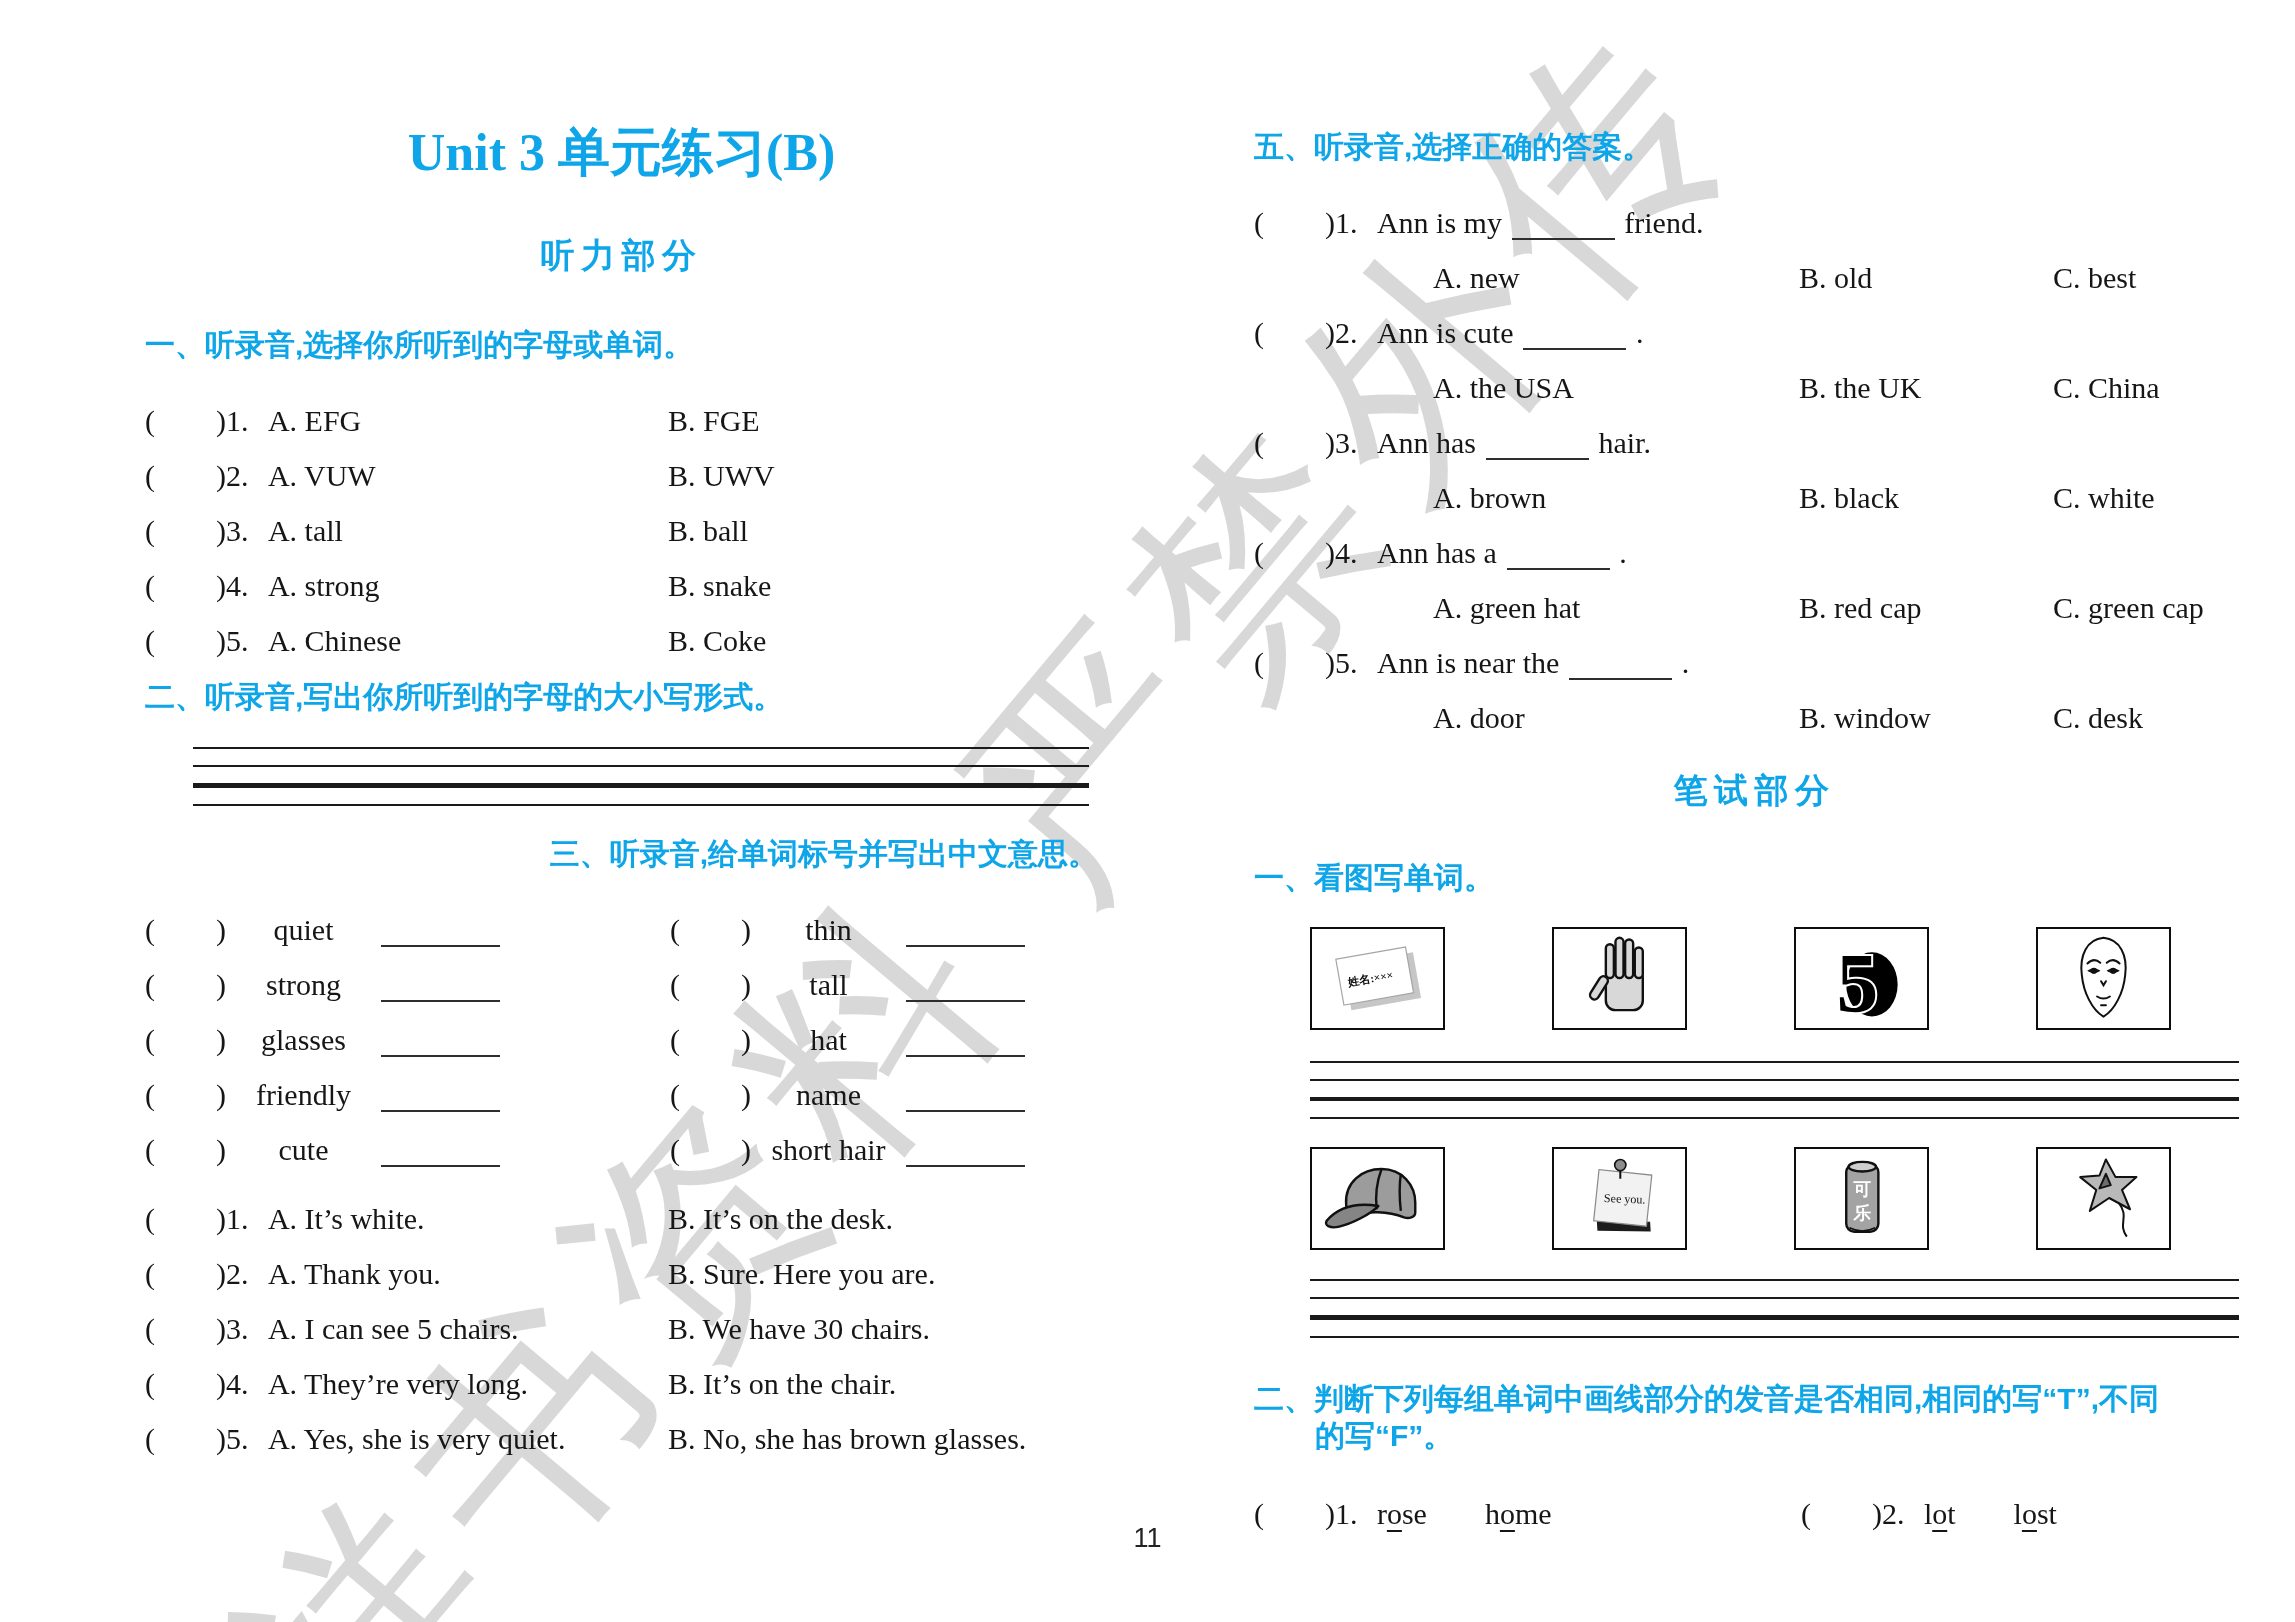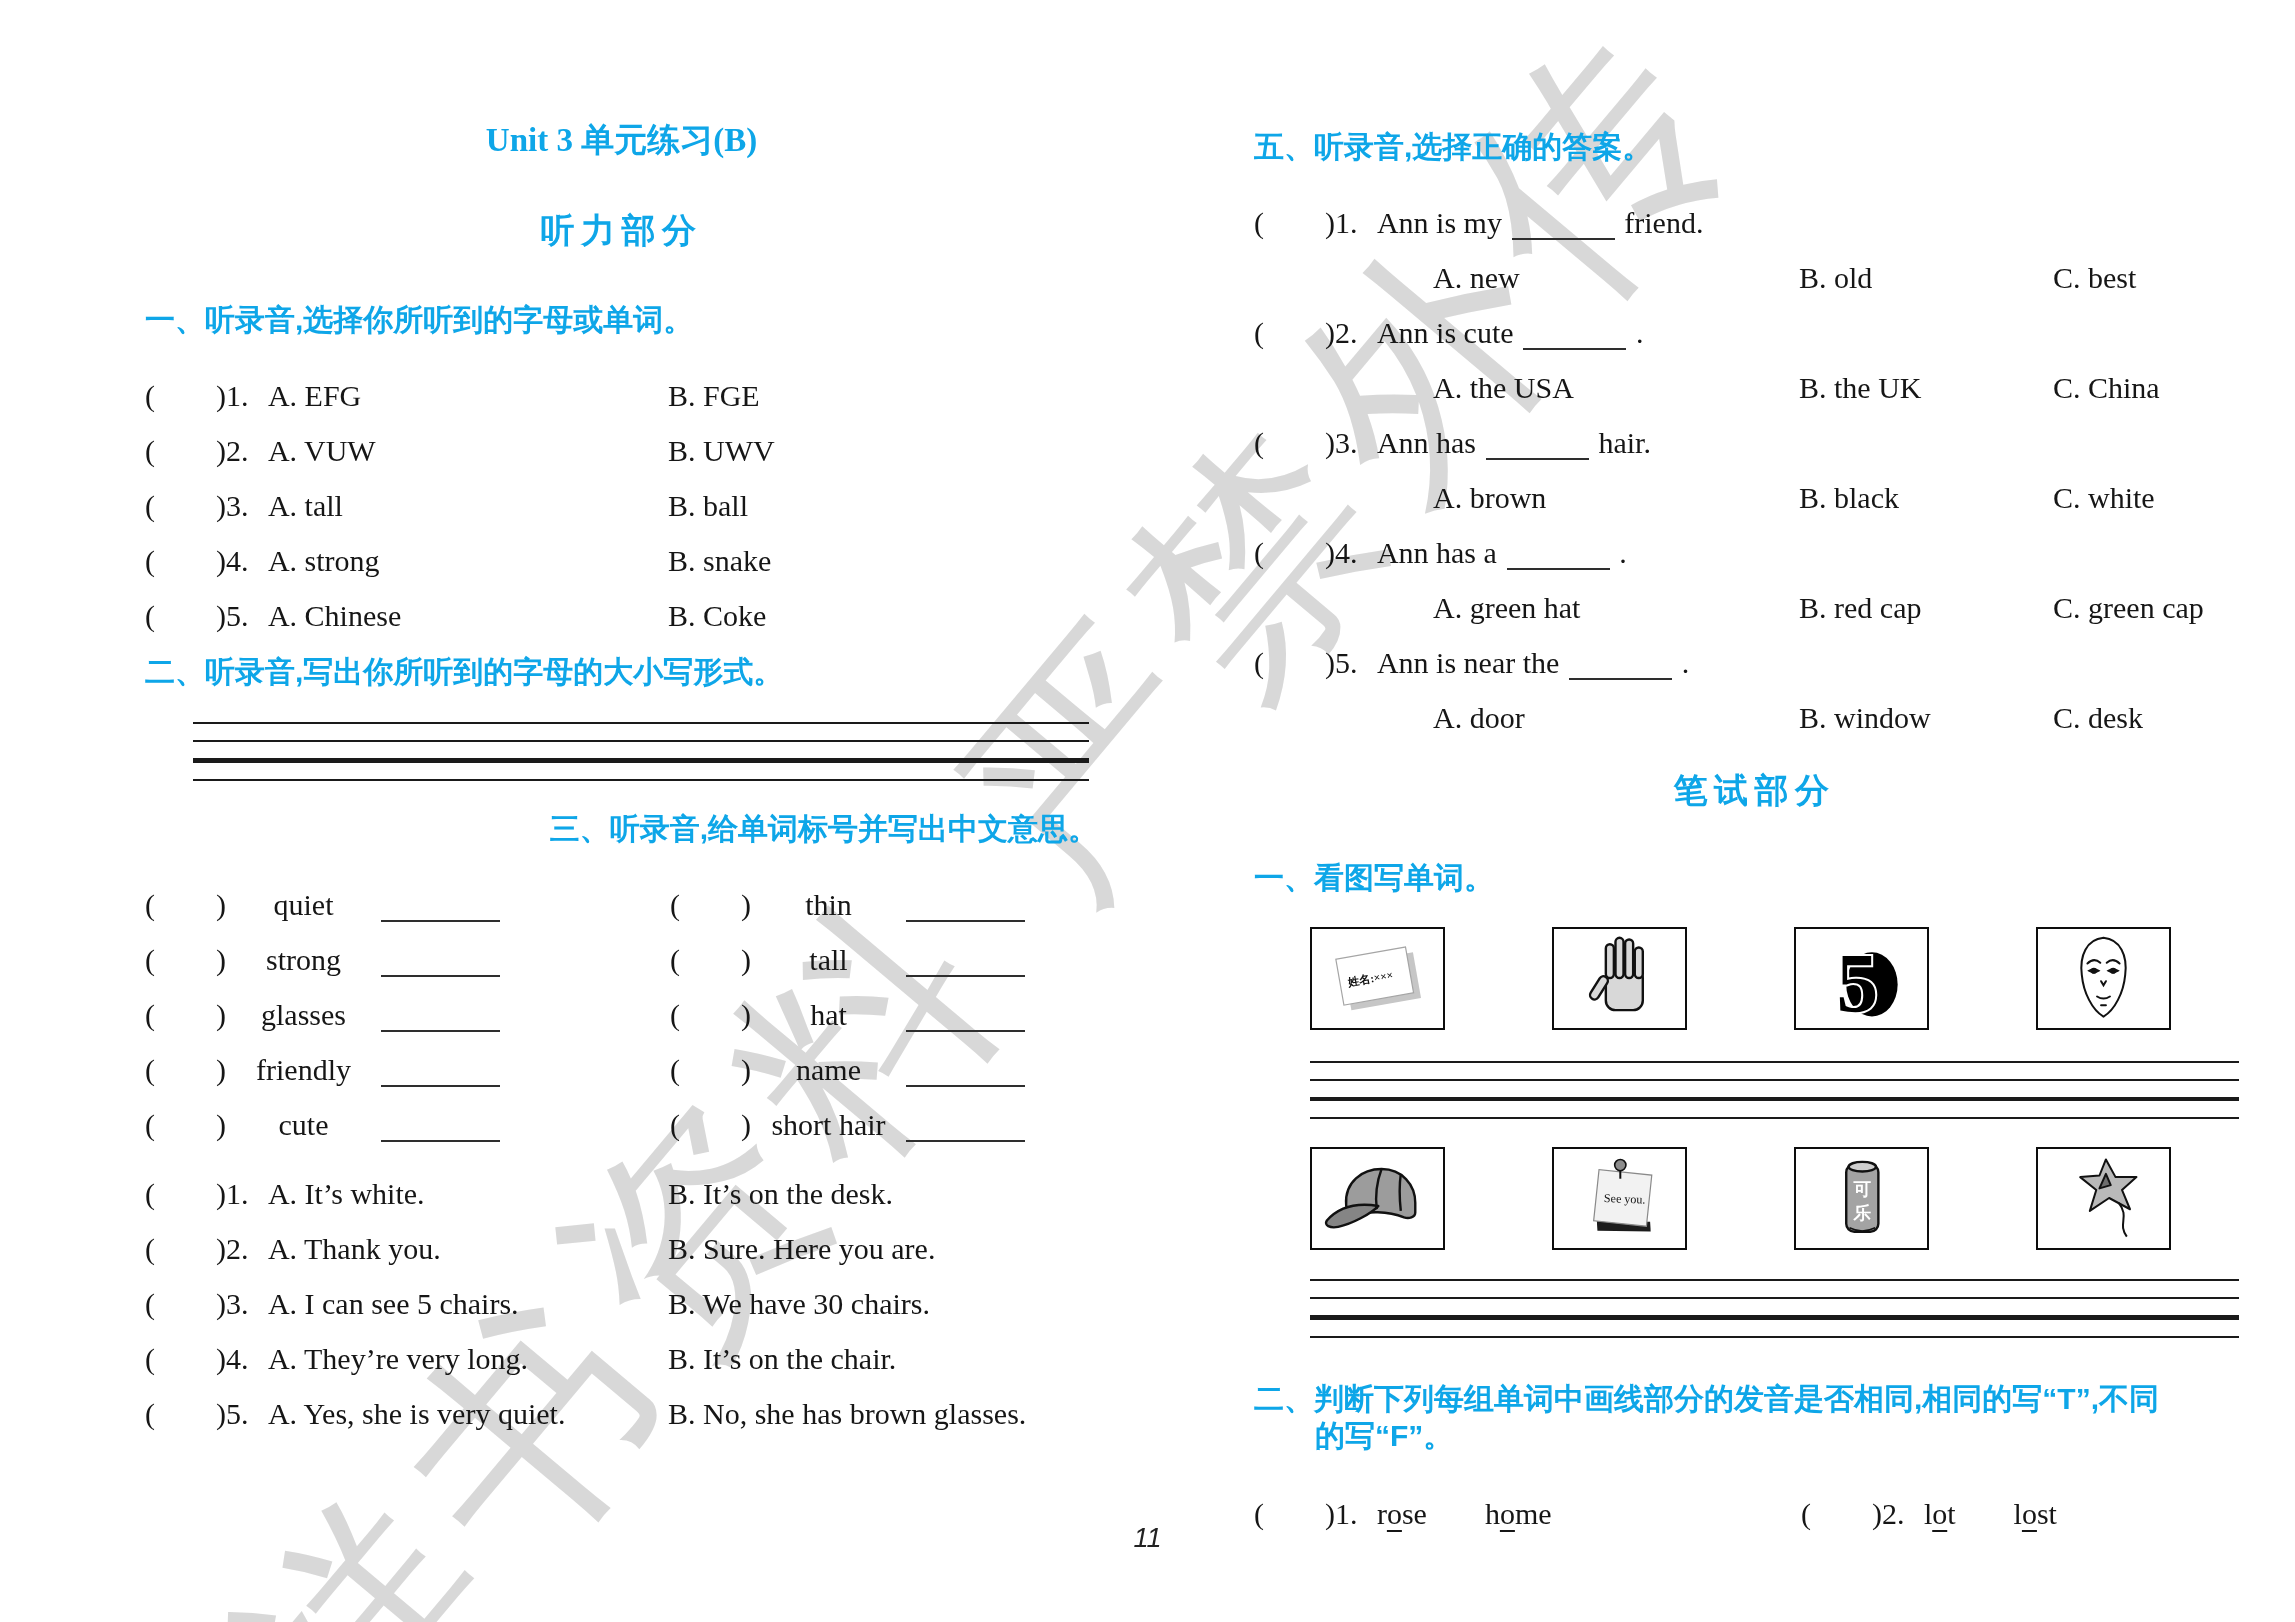--- a/index.html
+++ b/index.html
@@ -17,21 +17,21 @@
     transform:translate(-50%,-50%) rotate(-50deg);
     font-size:238px;letter-spacing:21px;white-space:nowrap;
     color:#9f9f9f;opacity:.40;z-index:1;
     font-family:"DejaVu Serif","Liberation Serif",serif;
   }
   
   .col-left{position:absolute;left:145px;top:0;width:953px;z-index:2;}
   .col-right{position:absolute;left:1254px;top:0;width:1001px;z-index:2;}
   
   .title{
-    margin:118px 0 0;text-align:center;font-size:33px;font-weight:bold;color:var(--accent);
+    margin:118px 0 0;text-align:center;font-size:52px;font-weight:bold;color:var(--accent);
     font-family:"Liberation Serif","DejaVu Serif",serif;
   }
   .part-heading{
     margin:45px 0 0;text-align:center;font-size:34px;font-weight:bold;color:var(--accent);
     letter-spacing:6.5px;font-family:"Liberation Sans","DejaVu Sans",sans-serif;
   }
   .sec-heading{
     font-size:30px;font-weight:bold;color:var(--accent);line-height:1.25;
     font-family:"Liberation Sans","DejaVu Sans",sans-serif;
   }
@@ -66,21 +66,21 @@
   .pic-row{display:flex;gap:107px;padding-left:56px;margin-top:21px;}
   .pic-box{width:135px;height:103px;border:2.8px solid #0d0d0d;background:#fff;
            display:flex;align-items:center;justify-content:center;flex:none;box-sizing:border-box;}
   .pic-box svg{width:121px;height:90px;display:block;}
   
   .ph-group{display:flex;align-items:center;width:547px;flex:none;}
   .ph-word{margin-right:58px;}
   .uo{text-decoration:underline;text-underline-offset:5.7px;text-decoration-thickness:2px;}
   
   .pagenum{position:absolute;left:0;right:0;top:1523px;text-align:center;font-size:27px;
-           font-family:"Liberation Sans","DejaVu Sans",sans-serif;color:#222;z-index:2;font-style:italic;}
+           font-family:"Liberation Sans","DejaVu Sans",sans-serif;color:#222;z-index:2;}
   .mt20{margin-top:9px;} .mt36{margin-top:29px;text-align:right;} .mt40{margin-top:32px;}
   .mt52{margin-top:42px;} .mt56{margin-top:45px;} .mt58{margin-top:47px;}
   .mt158{margin-top:128px;} .mt14{margin-top:11.3px;}
   .mt28{margin-top:22.6px;} .mt34{margin-top:27.5px;} .mt16{margin-top:13px;}
 </style>
 </head>
 <body>
 
 <div class="page">
 

